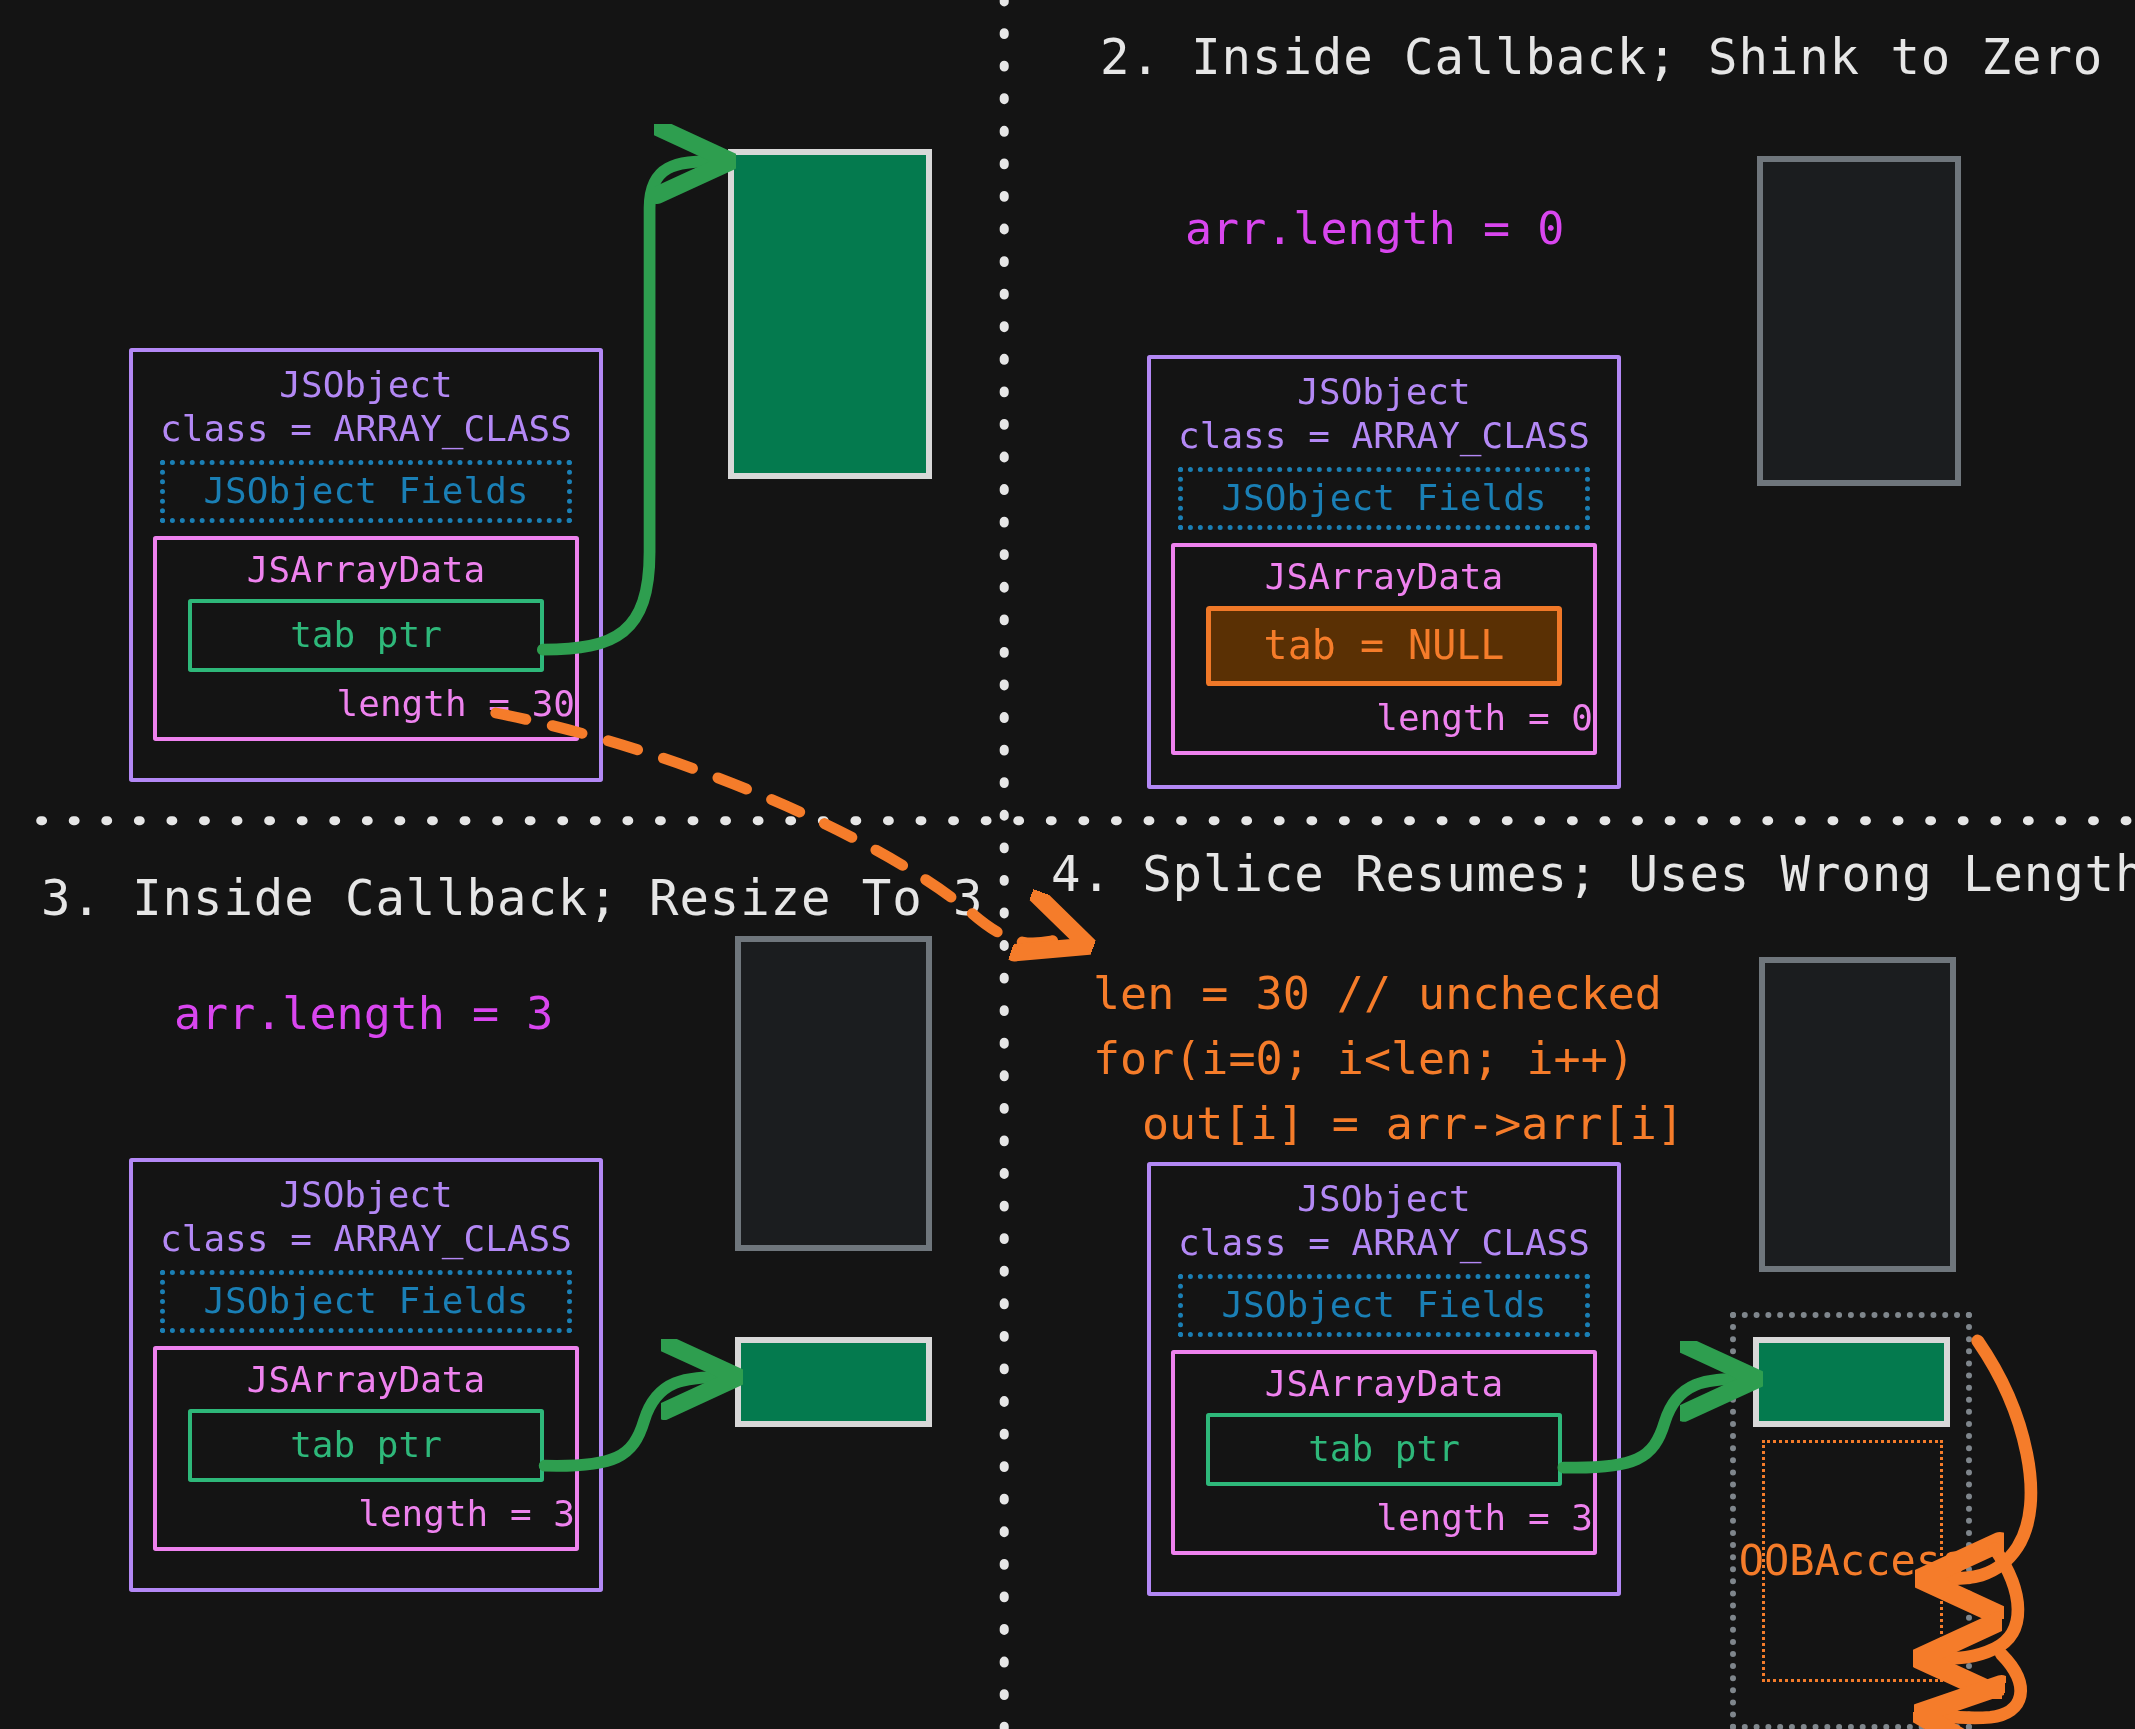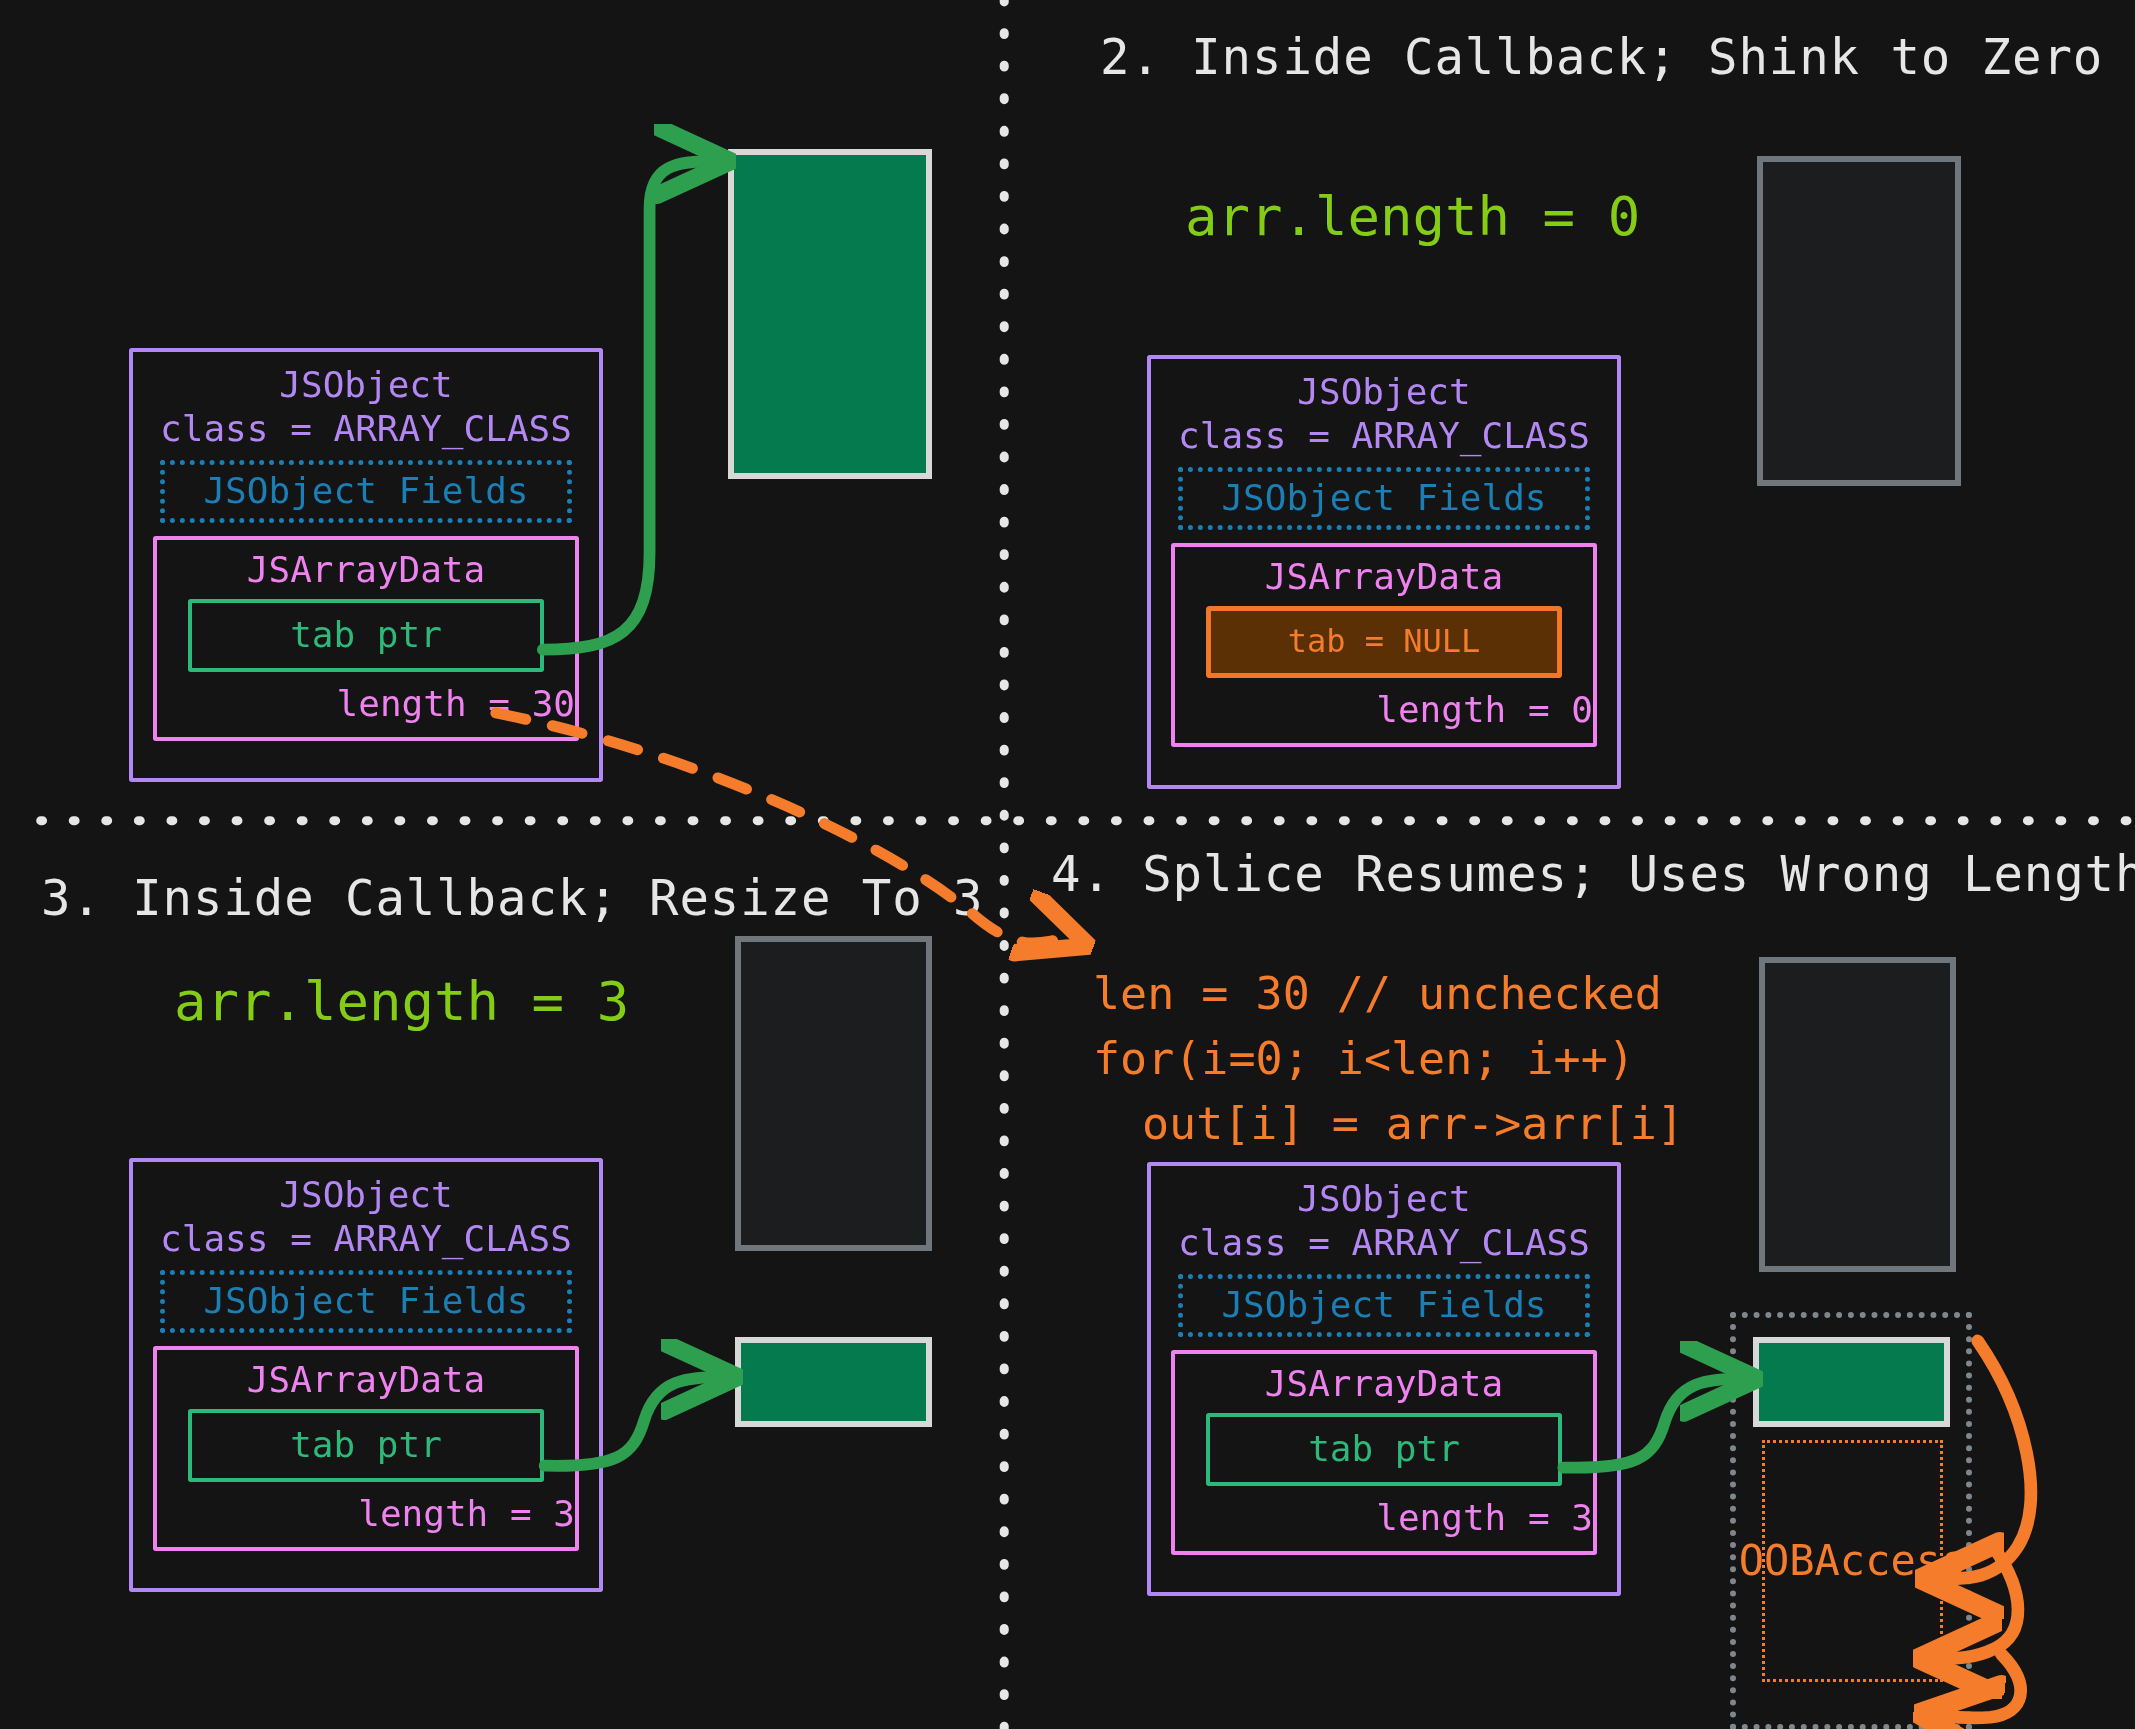--- a/index.html
+++ b/index.html
@@ -2,21 +2,21 @@
 <html style="font-size:14.5px"><head>
 <meta charset="utf-8">
 <style>
   html,body{margin:0;padding:0;background:#141414;}
   body{width:2136px;height:1730px;position:relative;overflow:hidden;
        font-family:"DejaVu Sans Mono","Liberation Mono",monospace;}
   .stage{position:absolute;inset:0;width:2136px;height:1730px;}
   svg.overlay{position:absolute;left:0;top:0;width:2136px;height:1730px;pointer-events:none;}
 
   .panel-title{position:absolute;color:#e6e6e6;font-size:49px;letter-spacing:0.9px;white-space:nowrap;}
-  .len-note{position:absolute;color:#84cc16;font-size:54px;white-space:nowrap;}
+  .len-note{position:absolute;color:#d946ef;font-size:45px;white-space:nowrap;margin-top:17px;}
   .code-line{position:absolute;color:#f57c2a;font-size:45px;white-space:nowrap;margin-top:28px;}
 
   
   .jsobject{position:absolute;border:4.5px solid #b388f5;border-radius:2.7px;background:#141414;
             box-sizing:border-box;}
   .jsobject .hdr{color:#b388f5;font-size:36px;text-align:center;padding-top:11px;line-height:1.22;}
   .jsobject .hdr .l2{font-size:36px;}
 
   
   .fields{margin:9px 27px 0 27px;border:5.4px dotted #1a7fb5;border-radius:1.8px;
@@ -26,21 +26,21 @@
   .arraydata{margin:12.7px 20px 16.3px 20px;border:4.5px solid #ee82ee;border-radius:2.7px;
              box-sizing:border-box;padding-bottom:13px;}
   .arraydata .ad-title{color:#ee82ee;font-size:36px;text-align:center;padding:9px 0 5.4px 0;}
   .arraydata .len{color:#ee82ee;font-size:36px;text-align:right;padding-top:11px;}
 
   
   .tabptr{margin:3.6px 31px 0 31px;border:4.5px solid #2eb87a;border-radius:2.7px;
           color:#2eb87a;font-size:36px;text-align:center;padding:11px 0 12.7px 0;box-sizing:border-box;}
   
   .tabnull{margin:3.6px 31px 0 31px;border:5.4px solid #f07828;border-radius:3.6px;background:#5a3004;
-           color:#f57c2a;font-size:32px;text-align:center;padding:11px 0 12.7px 0;box-sizing:border-box;}
+           color:#f57c2a;font-size:40px;text-align:center;padding:11px 0 12.7px 0;box-sizing:border-box;}
 
   
   .memblock{position:absolute;box-sizing:border-box;}
   .mem-green{background:#047a4e;border:6.3px solid #d8d8d8;}
   .mem-gray{background:#1b1d1f;border:6.3px solid #6f767c;}
 
   
   .oob-outer{position:absolute;border:6.3px dotted #7f868c;box-sizing:border-box;border-radius:1.8px;}
   .oob-inner{position:absolute;border:3.6px dotted #f57c2a;box-sizing:border-box;
              color:#f57c2a;font-size:42px;text-align:center;line-height:1.35;

